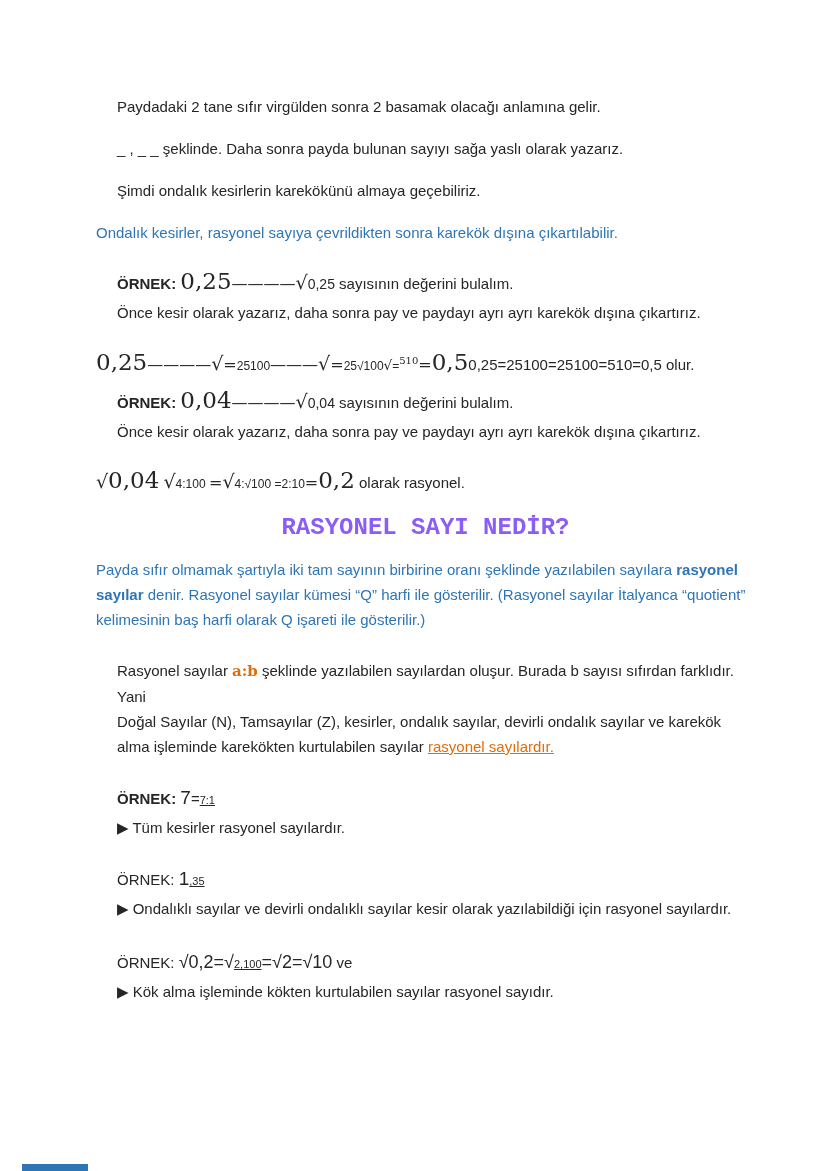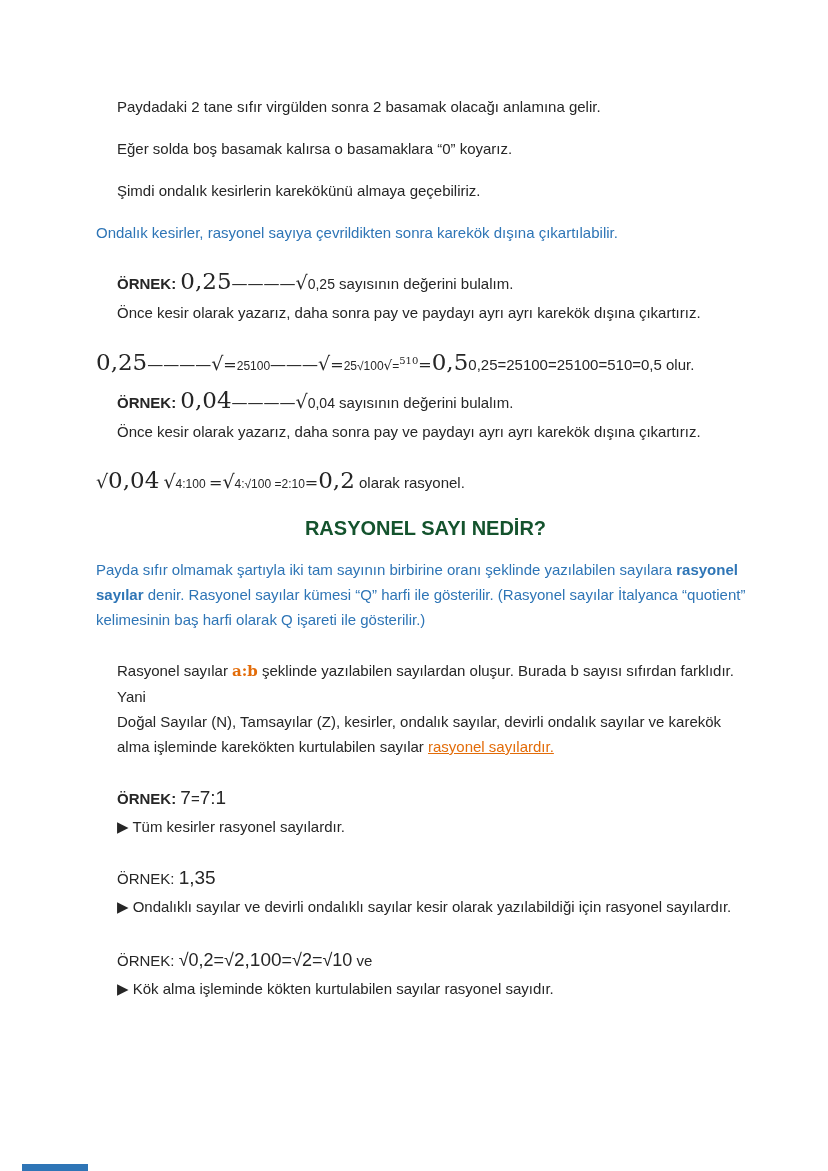--- a/index.html
+++ b/index.html
@@ -21,22 +21,22 @@
     overflow:hidden;
     border-radius:13px;
   }
   p{margin:0 0 23px 0;line-height:19px;}
   .note{color:var(--blue);margin-left:-21px;margin-bottom:24px;}
   .ex-title{margin-bottom:4px;line-height:30px;}
   .desc{margin-bottom:14px;}
   .formula{margin-left:-21px;line-height:30px;margin-bottom:4px;white-space:nowrap;}
   .formula2{margin-left:-21px;line-height:30px;margin-top:24px;margin-bottom:16px;white-space:nowrap;}
   .heading{
-    font-size:20px;font-weight:bold;text-align:center;
-    margin:14px 0 16px -21px;line-height:26px;color:#14532d;
+    font-size:24px;font-weight:bold;text-align:center;
+    margin:14px 0 16px -21px;line-height:26px;color:#8b5cf6;font-family:Liberation Mono, monospace;
   }
   .bluepara{color:var(--blue);margin-left:-21px;line-height:25px;margin-bottom:26px;}
   .bodypara{line-height:25px;margin-bottom:0;}
   .bodypara2{line-height:25px;margin-bottom:26px;}
   .exline{margin:22px 0 2px 0;line-height:26px;}
   .bullet{margin-bottom:22px;line-height:25px;}
   .justify{text-align:justify;}
   .bigline{font-size:20px;line-height:28px;margin-bottom:4px;}
 
   
@@ -44,35 +44,35 @@
   .srf-lg{font-family:"DejaVu Serif",serif;font-size:23px;}
   .srf-md{font-family:"DejaVu Serif",serif;font-size:16px;}
   .srf-sm{font-family:Liberation Sans, sans-serif;font-size:12px;}
   .rad{font-family:"DejaVu Serif",serif;font-size:19px;}
   .rad-s{font-family:"DejaVu Serif",serif;font-size:13.5px;}
   .sup{font-family:"DejaVu Serif",serif;font-size:10px;vertical-align:super;}
   .after-rad{font-size:14px;}
   .orange-b{color:var(--orange);font-weight:bold;font-family:"DejaVu Serif",serif;}
   .orange-u{color:var(--orange);text-decoration:underline;}
   .big7{font-size:19px;}
-  .low{font-size:19px;}
+  .low{font-size:11px;text-decoration:underline;}
   .vbig{font-size:18px;}
   .supneg{font-size:12px;vertical-align:super;}
   .accent-bar{
     position:absolute;left:22px;bottom:0;width:66px;height:7px;
     background:var(--blue);
   }
 </style>
 </head>
 <body>
 
 <div class="page">
 
   <p>Paydadaki 2 tane sıfır virgülden sonra 2 basamak olacağı anlamına gelir.</p>
-  <p>Eğer solda boş basamak kalırsa o basamaklara “0” koyarız.</p>
+  <p>_ , _ _ şeklinde. Daha sonra payda bulunan sayıyı sağa yaslı olarak yazarız.</p>
   <p>Şimdi ondalık kesirlerin karekökünü almaya geçebiliriz.</p>
 
   <p class="note">Ondalık kesirler, rasyonel sayıya çevrildikten sonra karekök dışına çıkartılabilir.</p>
 
   <p class="ex-title"><span class="b">ÖRNEK: </span><span class="srf-lg">0,25</span><span class="srf-md">————</span><span class="rad">√</span><span class="after-rad">0,25</span><span> sayısının değerini bulalım.</span></p>
   <p class="desc">Önce kesir olarak yazarız, daha sonra pay ve paydayı ayrı ayrı karekök dışına çıkartırız.</p>
   <p class="formula" style="margin-top:24px;"><span class="srf-lg">0,25</span><span class="srf-md">————</span><span class="rad">√</span><span class="srf-md">=</span><span class="srf-sm">25100</span><span class="srf-md">———</span><span class="rad">√</span><span class="srf-md">=</span><span class="srf-sm">25</span><span class="srf-sm">√100</span><span class="rad-s">√</span><span class="srf-sm">=</span><span class="sup">510</span><span class="srf-md">=</span><span class="srf-lg">0,5</span><span>0,25=25100=25100=510=0,5 olur.</span></p>
 
   <p class="ex-title"><span class="b">ÖRNEK: </span><span class="srf-lg">0,04</span><span class="srf-md">————</span><span class="rad">√</span><span class="after-rad">0,04</span><span> sayısının değerini bulalım.</span></p>
   <p class="desc">Önce kesir olarak yazarız, daha sonra pay ve paydayı ayrı ayrı karekök dışına çıkartırız.</p>

